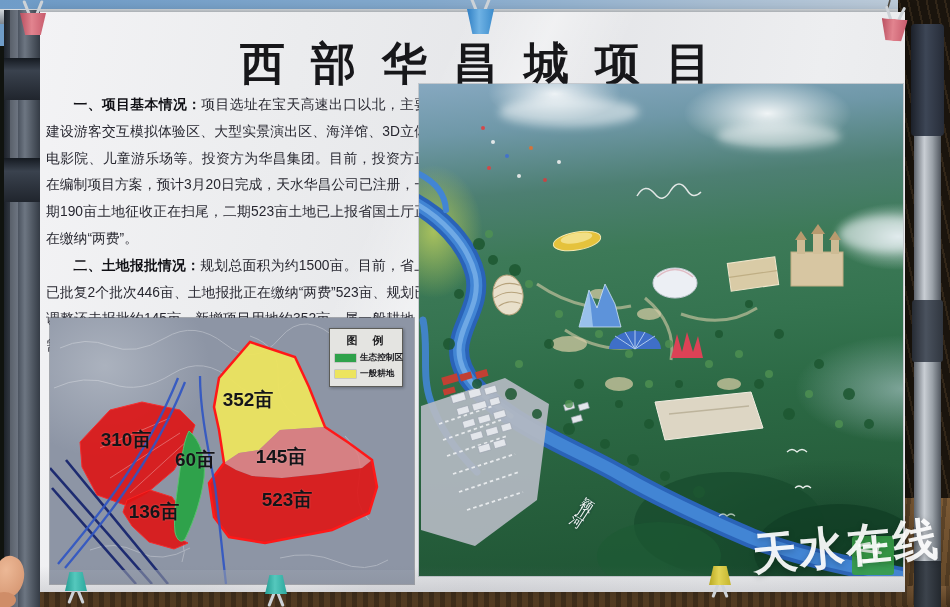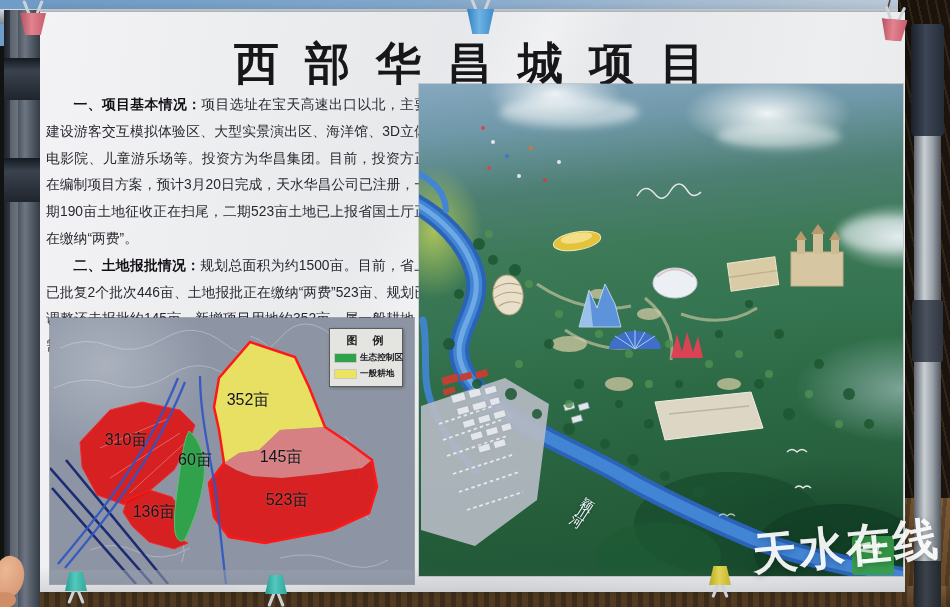--- a/index.html
+++ b/index.html
@@ -44,34 +44,34 @@
          background:#cf8d68; }
 
   
   .poster { position:absolute; left:34px; top:12px; width:871px; height:580px; z-index:3;
          background:linear-gradient(100deg,#f3f3f5 0%,#ebecee 28%,#e4e5e8 55%,#edeef0 82%,#e7e8ea 100%);
          box-shadow:0 5px 16px rgba(0,0,0,.45); }
   .poster::before { content:""; position:absolute; inset:0; pointer-events:none;
          background:linear-gradient(115deg,transparent 38%,rgba(255,255,255,.45) 46%,transparent 53%); }
   .poster::after  { content:""; position:absolute; left:0; bottom:0; width:100%; height:26px; pointer-events:none;
          background:linear-gradient(rgba(0,0,0,0),rgba(110,112,122,.20)); }
-  .title { position:absolute; left:0; top:22px; width:100%; text-align:center;
+  .title { position:absolute; left:6px; top:22px; width:100%; text-align:center;
          font-size:45px; font-weight:bold; color:#17171a; letter-spacing:26px; text-indent:26px; }
 
   .text-block { position:absolute; left:12px; top:80px; width:382px; color:#272730;
          font-size:13.8px; line-height:26.8px; text-align:justify; }
   .text-block p { text-indent:2em; margin:0; }
   .text-block b { color:#101015; }
 
   
   .map { position:absolute; left:16px; top:306px; width:364px; height:266px; overflow:hidden;
          background:radial-gradient(150px 130px at 15% 18%,#abb2be,rgba(171,178,190,0) 70%),#8d95a5;
          box-shadow:0 0 0 1px rgba(90,95,105,.5); }
   .map svg { position:absolute; inset:0; }
-  .parcel-label { position:absolute; transform:translate(-50%,-50%); font-size:16px; font-weight:normal; color:#141418;
+  .parcel-label { position:absolute; transform:translate(-50%,-50%); font-size:19px; font-weight:bold; color:#141418;
          white-space:nowrap; text-shadow:0 0 2px rgba(255,255,255,.25); }
   .legend { position:absolute; right:11px; top:10px; width:74px; padding:4px 5px 6px; z-index:2;
          background:#e4e4e1; border:1px solid #5c5c58; box-shadow:1px 1px 3px rgba(0,0,0,.3); }
   .legend-title { text-align:center; font-weight:bold; font-size:11px; color:#1d1d1f; letter-spacing:2px; }
   .legend-row { display:flex; align-items:center; gap:4px; margin-top:4px; }
   .legend-row .sw { width:21px; height:8px; flex:0 0 auto; box-shadow:0 0 0 .5px rgba(0,0,0,.25); }
   .sw-green  { background:#2fa24b; }
   .sw-yellow { background:#ece45e; }
   .legend-row .lbl { font-size:8.6px; font-weight:bold; color:#202024; white-space:nowrap; }
 

